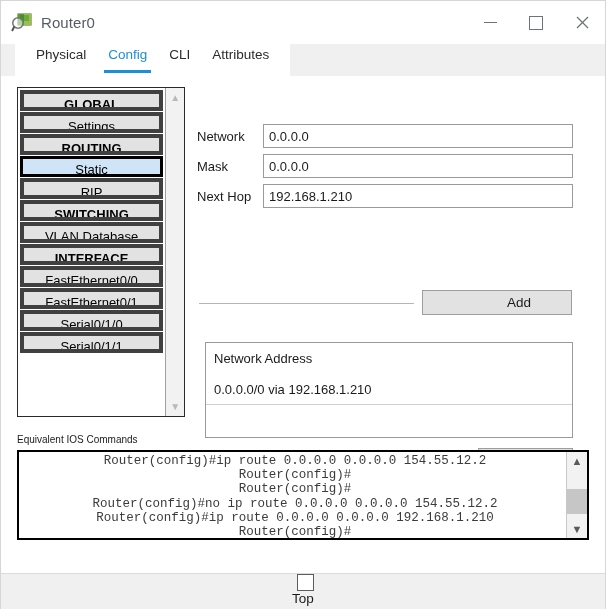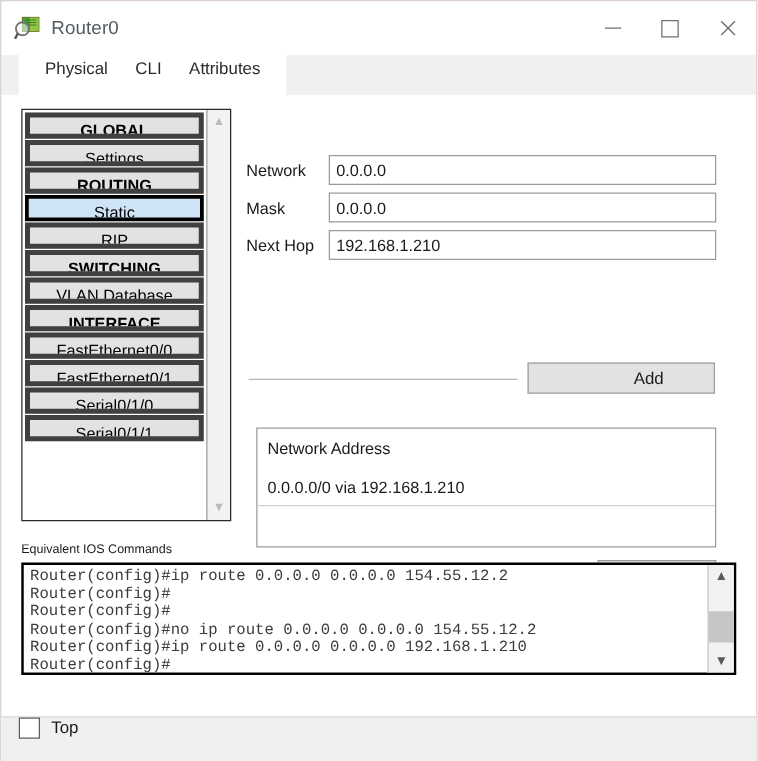--- a/index.html
+++ b/index.html
@@ -5,21 +5,21 @@
   html, body {
     margin: 0; padding: 0;
     width: 606px; height: 609px;
     overflow: hidden;
     background: #ffffff;
     font-family: "Liberation Sans", sans-serif;
   }
   #app {
     position: relative;
     width: 606px; height: 609px;
-    background: #fca5a5;
+    background: #c4b5fd;
     box-sizing: border-box;
     border: 1px solid #d6d6d6;
   }
 
   
   .titlebar {
     position: absolute; left: 0; top: 0;
     width: 604px; height: 43px;
     background: #ffffff;
     display: flex; align-items: center;
@@ -199,20 +199,21 @@
   .console-lines {
     flex: 1; padding: 2px 0 0 5px;
     overflow: hidden;
   }
   .cline {
     font-family: "Liberation Mono", monospace;
     font-size: 12.5px;
     color: #3b3b3b;
     line-height: 14.2px;
     white-space: pre;
+    text-align: center;
   }
   .console-scroll {
     width: 20px; background: #f2f2f2;
     border-left: 1px solid #c8c8c8;
     position: relative;
   }
   .cs-arrow {
     position: absolute; left: 0; width: 20px; height: 18px;
     display: flex; align-items: center; justify-content: center;
     color: #5a5a5a; font-size: 11px;
@@ -223,21 +224,21 @@
     position: absolute; left: 0; top: 37px;
     width: 20px; height: 25px; background: #c6c6c6;
   }
 
   
   .footer {
     position: absolute; left: 0; top: 497px;
     width: 604px; height: 36px;
     background: #f0f0f0;
     border-top: 1px solid #dcdcdc;
-    display: flex; align-items: flex-start;
+    display: flex; align-items: center; flex-direction: column;
   }
   .chk-box {
     width: 15px; height: 15px;
     border: 1px solid #5c5c5c;
     background: #ffffff;
     margin-left: 14px; margin-right: 9px;
     flex: none;
   }
   .chk-label { font-size: 13.5px; color: #1a1a1a; }
 </style>
@@ -271,20 +272,21 @@
           <line x1="1" y1="1" x2="12" y2="12" stroke="#6d7378" stroke-width="1.2"></line>
           <line x1="12" y1="1" x2="1" y2="12" stroke="#6d7378" stroke-width="1.2"></line>
         </svg>
       </div>
     </div>
   </div>
 
   <div class="tabstrip">
     <div class="tabs-inner">
       <div class="tab">Physical</div>
+      <div class="tab active">Config</div>
       <div class="tab">CLI</div>
       <div class="tab">Attributes</div>
     </div>
   </div>
 
   <div class="body-area">
 
     <div class="sidebar">
       <div class="side-list">
         <div class="side-item header">GLOBAL</div>

